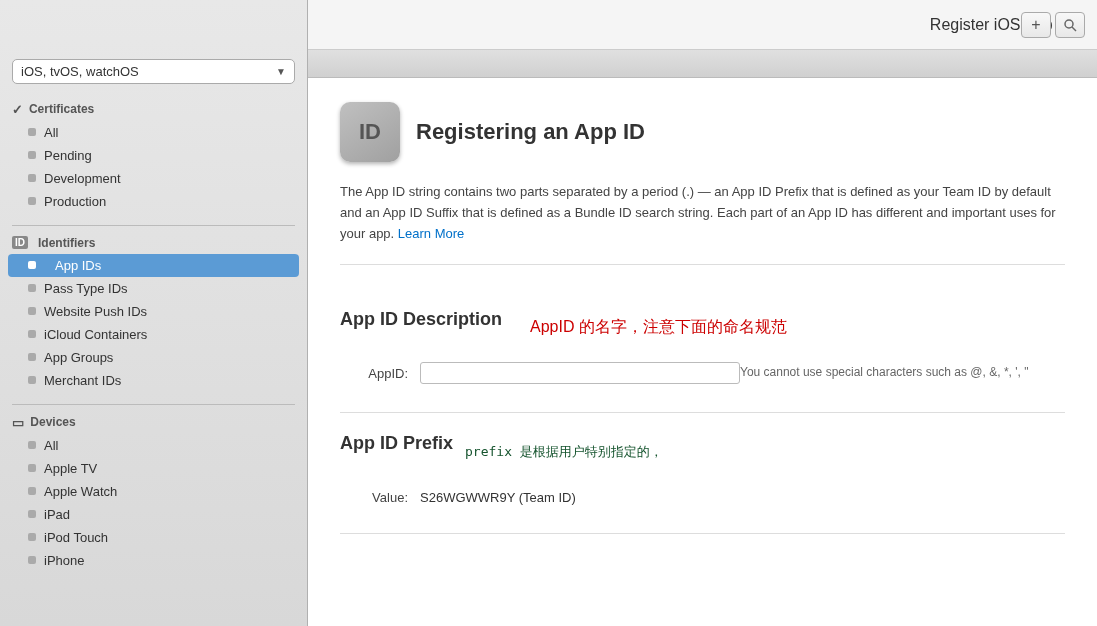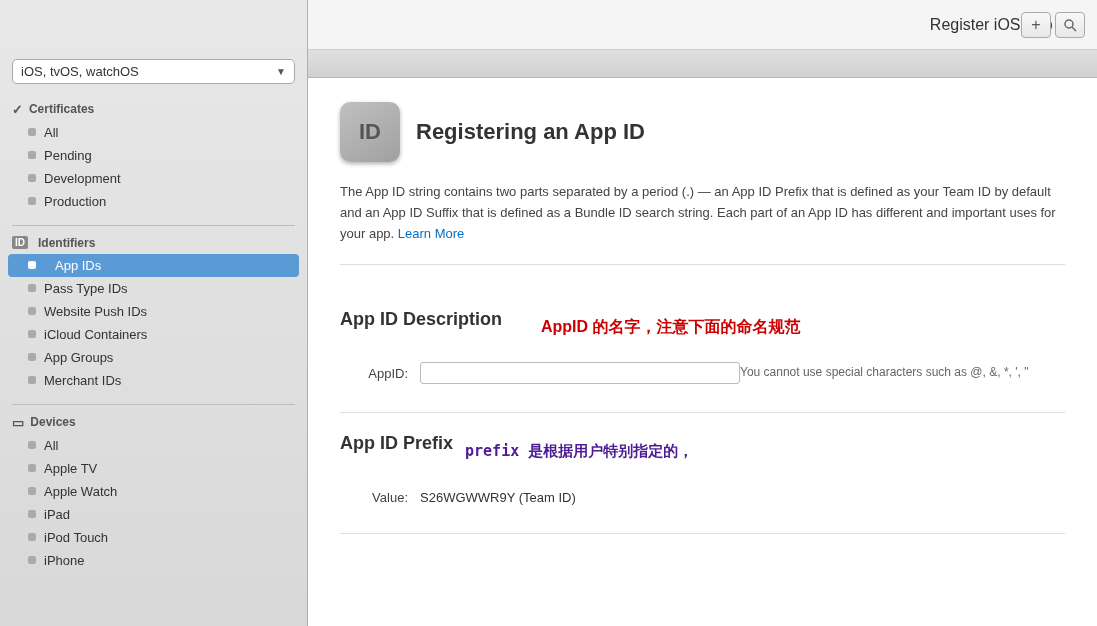--- a/index.html
+++ b/index.html
@@ -262,37 +262,36 @@
     .form-value {
       font-size: 13px;
       color: #333;
       padding-top: 4px;
     }
 
     
     .annotation-red {
       color: #cc0000;
       font-size: 16px;
-      font-weight: bold;
-      margin-left: 11px;
+      font-weight: normal;
+      margin-left: 28px;
       display: inline;
     }
 
     .annotation-multiline {
       display: inline-flex;
       flex-direction: column;
       margin-left: 12px;
     }
 
     .annotation-multiline span {
-      color: #4c1d95;
-      font-size: 15px;
+      color: #14532d;
+      font-size: 13px;
       font-family: monospace;
       line-height: 1.4;
-      font-weight: bold;
     }
   </style>
 </head>
 <body>
 
 <div class="sidebar">
 
   <div class="sidebar-dropdown">
     <select>
       <option>iOS, tvOS, watchOS</option>
@@ -418,21 +417,21 @@
         </div>
         <div class="app-id-title">Registering an App ID</div>
       </div>
 
       <div class="description-text">
         <span>The App ID string contains two parts separated by a period (.) — an App ID Prefix that is defined as your Team ID by default and an App ID Suffix that is defined as a Bundle ID search string. Each part of an App ID has different and important uses for your app.</span>
         <a href="#"> <span>Learn More</span></a>
       </div>
 
       <div class="form-section">
-        <div style="display:flex; align-items:center; margin-bottom:16px;gap:28px;">
+        <div style="display:flex; align-items:center; margin-bottom:16px;">
           <div class="form-section-title">
             <span>App ID Description</span>
           </div>
           <span class="annotation-red">
             <span>AppID 的名字，注意下面的命名规范</span>
           </span>
         </div>
         <div class="form-row">
           <div class="form-label">AppID:</div>
           <div class="form-field-group">

